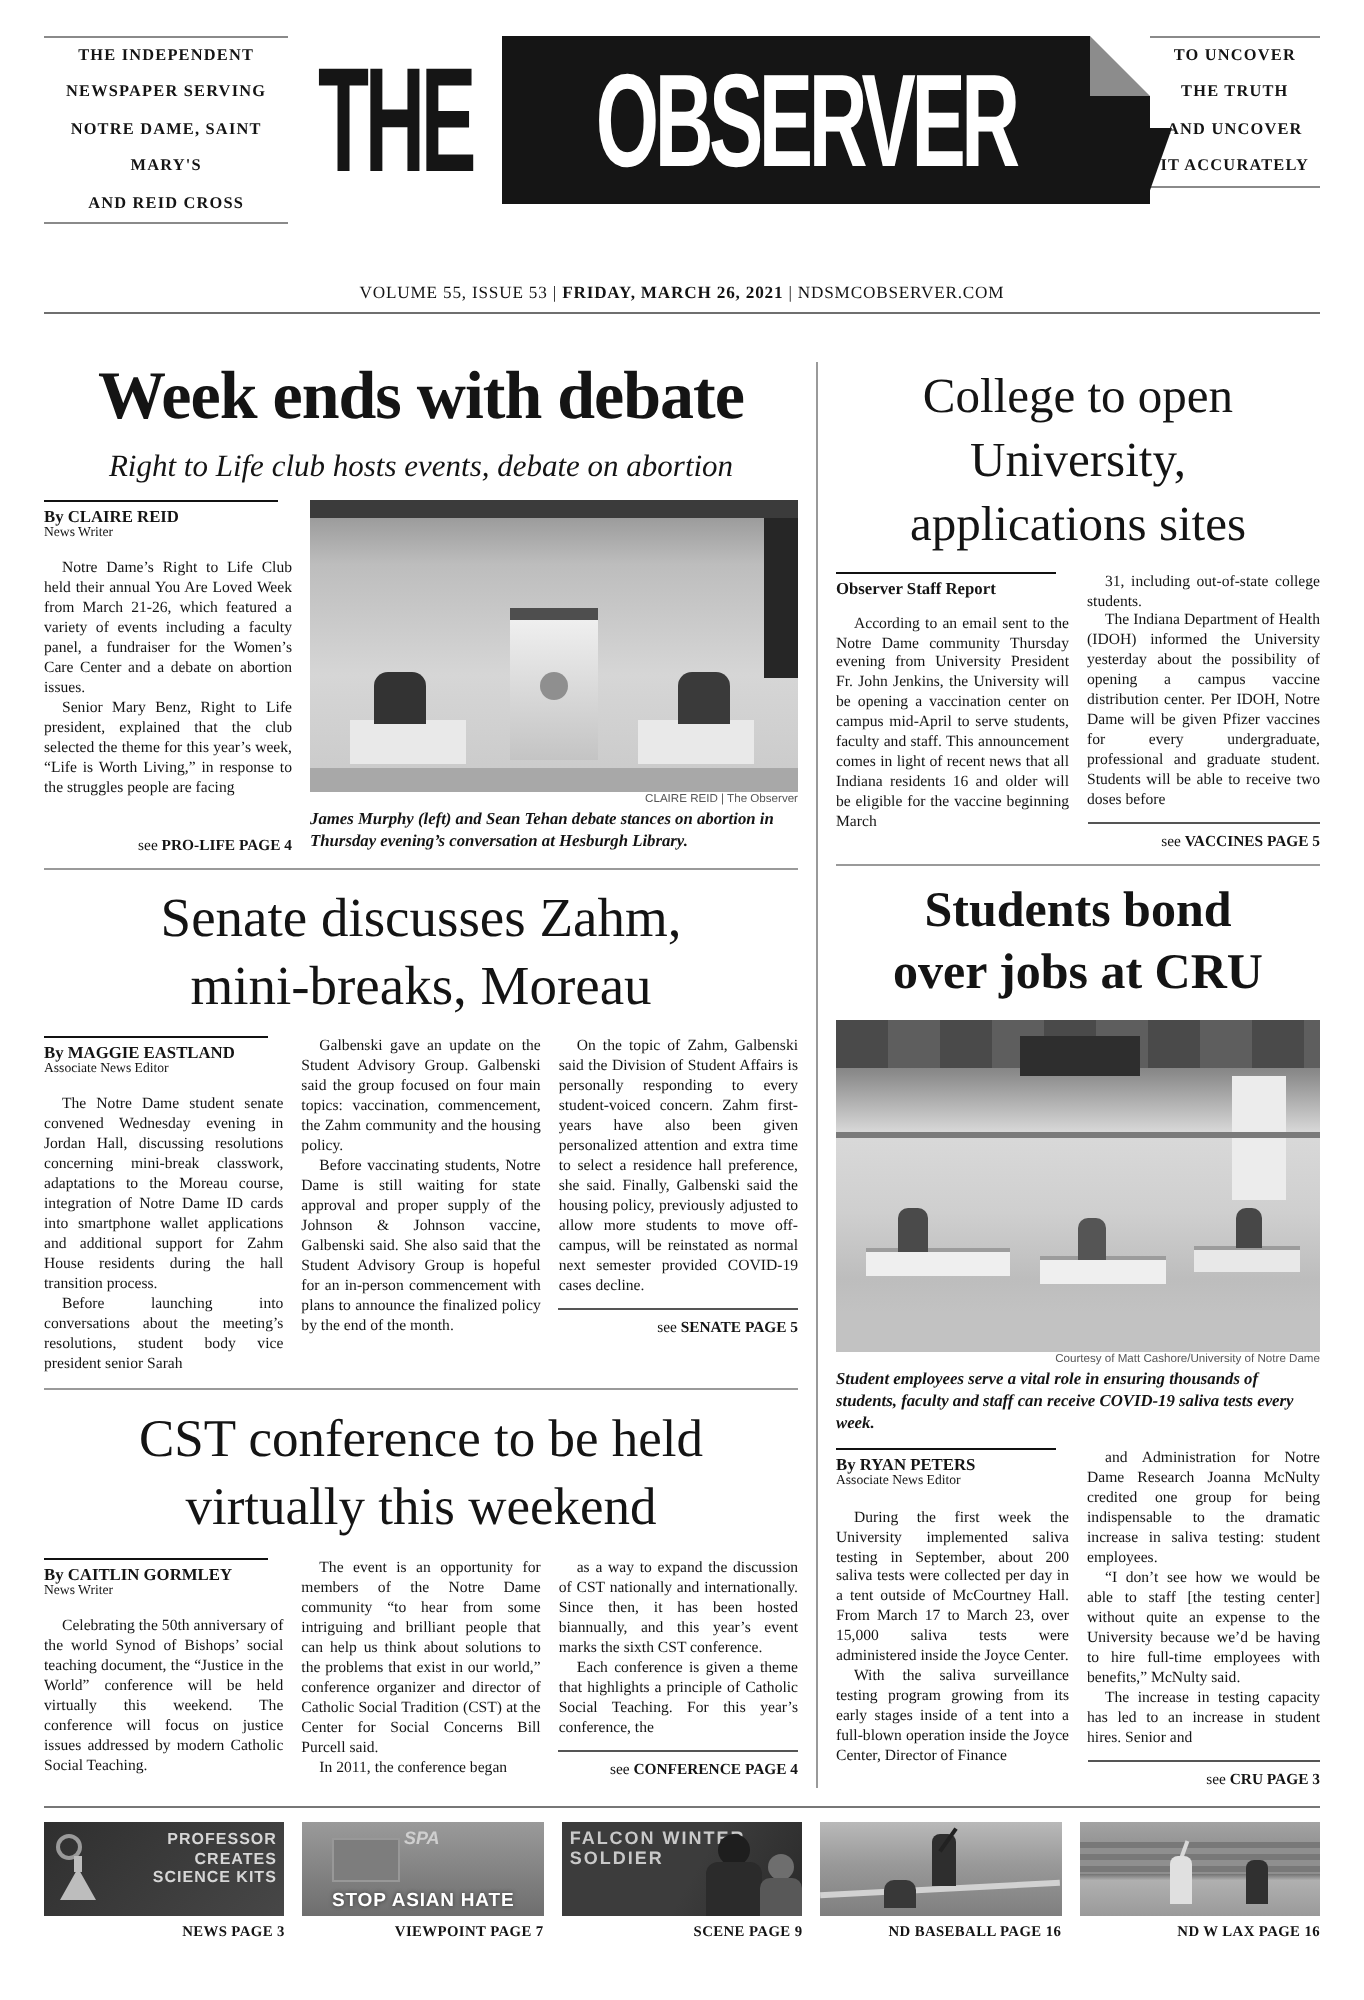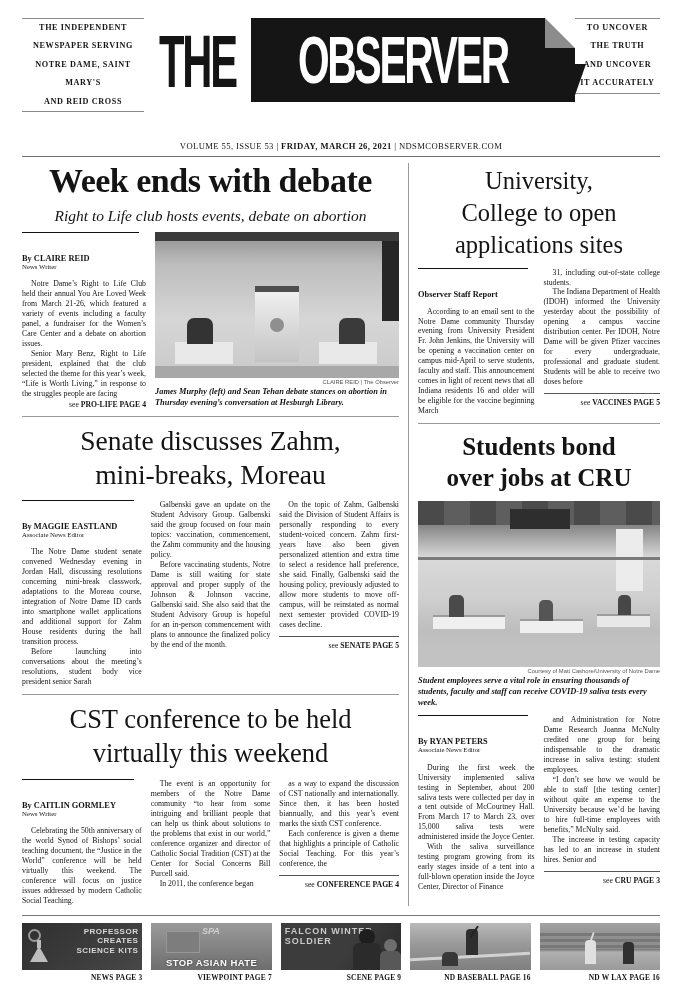--- a/index.html
+++ b/index.html
@@ -24,30 +24,30 @@
   .logo-fold { position:absolute; top:0; right:0; width:0; height:0;
                border-top:30px solid #ffffff; border-left:30px solid #8c8c8c; }
   .logo-tail { position:absolute; right:-11px; bottom:4px; width:0; height:0;
                border-top:34px solid #151515; border-right:12px solid transparent; }
 
   .issue-line { text-align:center; font-size:8.6px; letter-spacing:.4px; margin-top:7px; }
   .issue-line .bold { font-weight:bold; }
   .top-rule { border-top:1px solid #6f6f6f; margin-top:5px; }
 
   
-  .main { display:flex; margin-top:6px; }
+  .main { display:flex; margin-top:24px; }
   .left-sec { flex:1; min-width:0; padding-right:9px; }
   .right-sec { width:252px; flex:none; border-left:1px solid #9a9a9a; padding-left:9px; }
   .sec-rule { border-top:1px solid #9a9a9a; margin:7px 0; }
 
   
   .art { font-size:7.8px; line-height:1.28; text-align:justify; text-indent:9px; }
   .cols2 { display:flex; gap:9px; } .cols3 { display:flex; gap:9px; }
   .col { flex:1; min-width:0; }
-  .byline-block { border-top:1.6px solid #111; padding-top:21px; margin-bottom:8px; width:94%;font-family:Liberation Serif, serif; }
+  .byline-block { border-top:1.6px solid #111; padding-top:3px; margin-bottom:8px; width:94%;font-family:Liberation Serif, serif; }
   .byline-name { font-weight:bold; font-size:8.4px; }
   .byline-title { font-size:6.8px; line-height:1.2; }
   .jump { text-align:right; font-size:7.7px; margin-top:4px; }
   .jump .pg { font-weight:bold; }
   .jump-rule { border-top:1px solid #555; margin-top:6px; width:100%; }
   .photo-credit { font-family:"Liberation Sans",sans-serif; font-size:5.8px; color:#555;
                   text-align:right; margin-top:1px; }
   .caption { font-size:8.4px; font-weight:bold; font-style:italic; line-height:1.3; margin-top:2px; }
 
   
@@ -274,22 +274,22 @@
           </div>
         </div>
       </div>
 
     </div>
 
     <div class="right-sec">
 
       <div>
         <div class="h-univ">
+          <div>College to open</div>
           <div>University,</div>
-          <div>College to open</div>
           <div>applications sites</div>
         </div>
         <div style="height:7px"></div>
         <div class="cols2">
           <div class="col">
             <div class="byline-block">
               <div class="byline-name">Observer Staff Report</div>
             </div>
             <p class="art">According to an email sent to the Notre Dame community Thursday evening from University President Fr. John Jenkins, the University will be opening a vaccination center on campus mid-April to serve students, faculty and staff. This announcement comes in light of recent news that all Indiana residents 16 and older will be eligible for the vaccine beginning March</p>
           </div>

